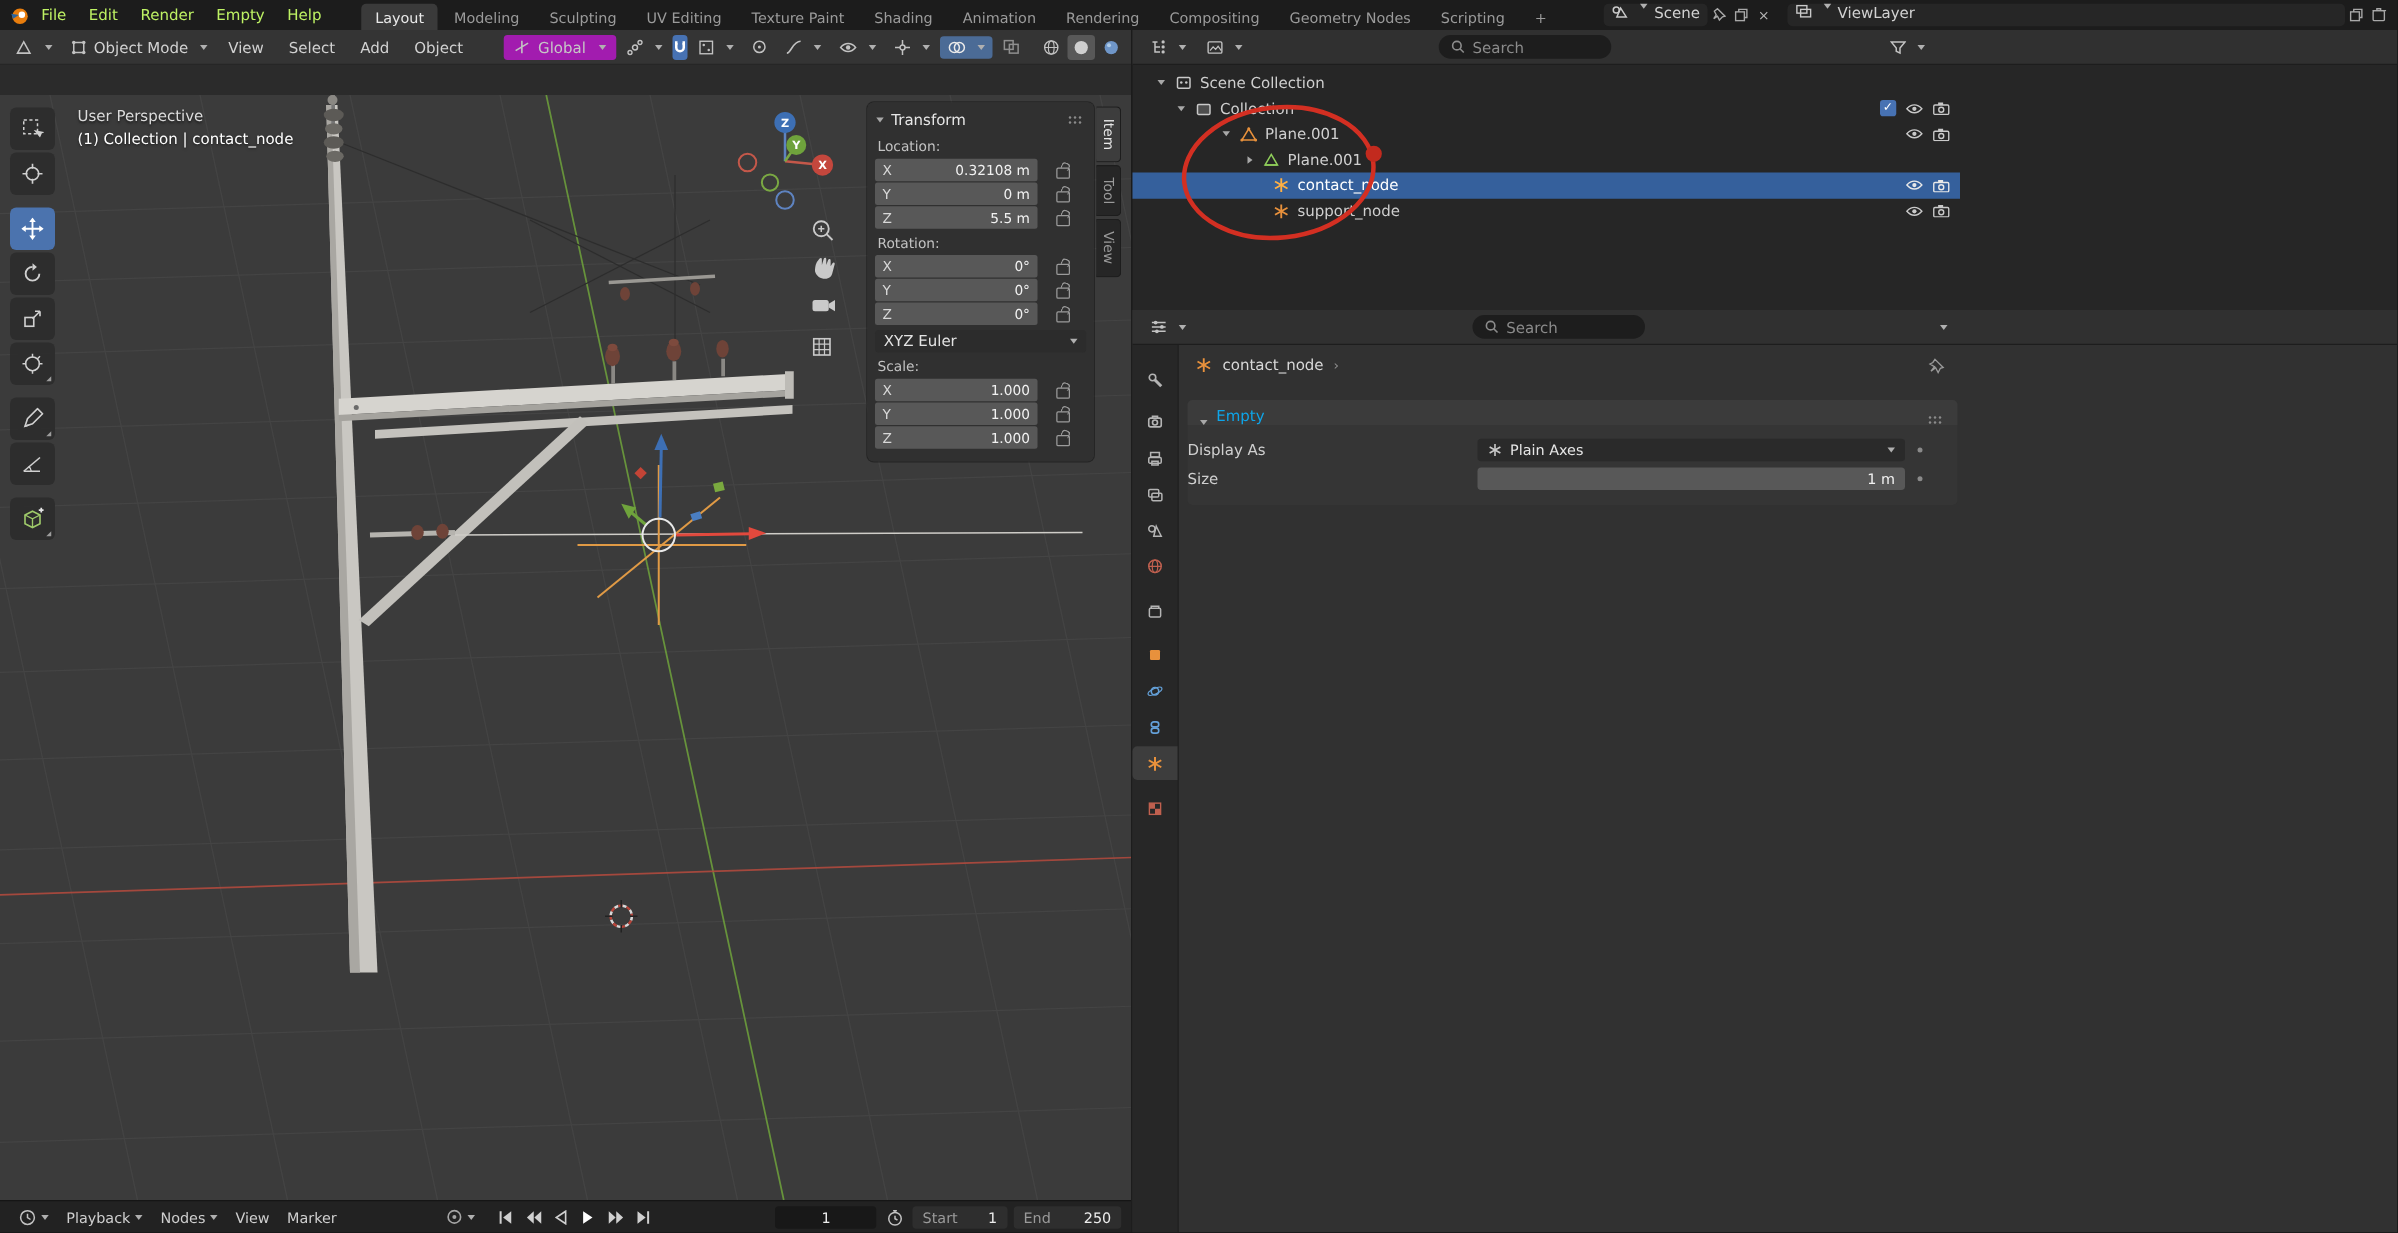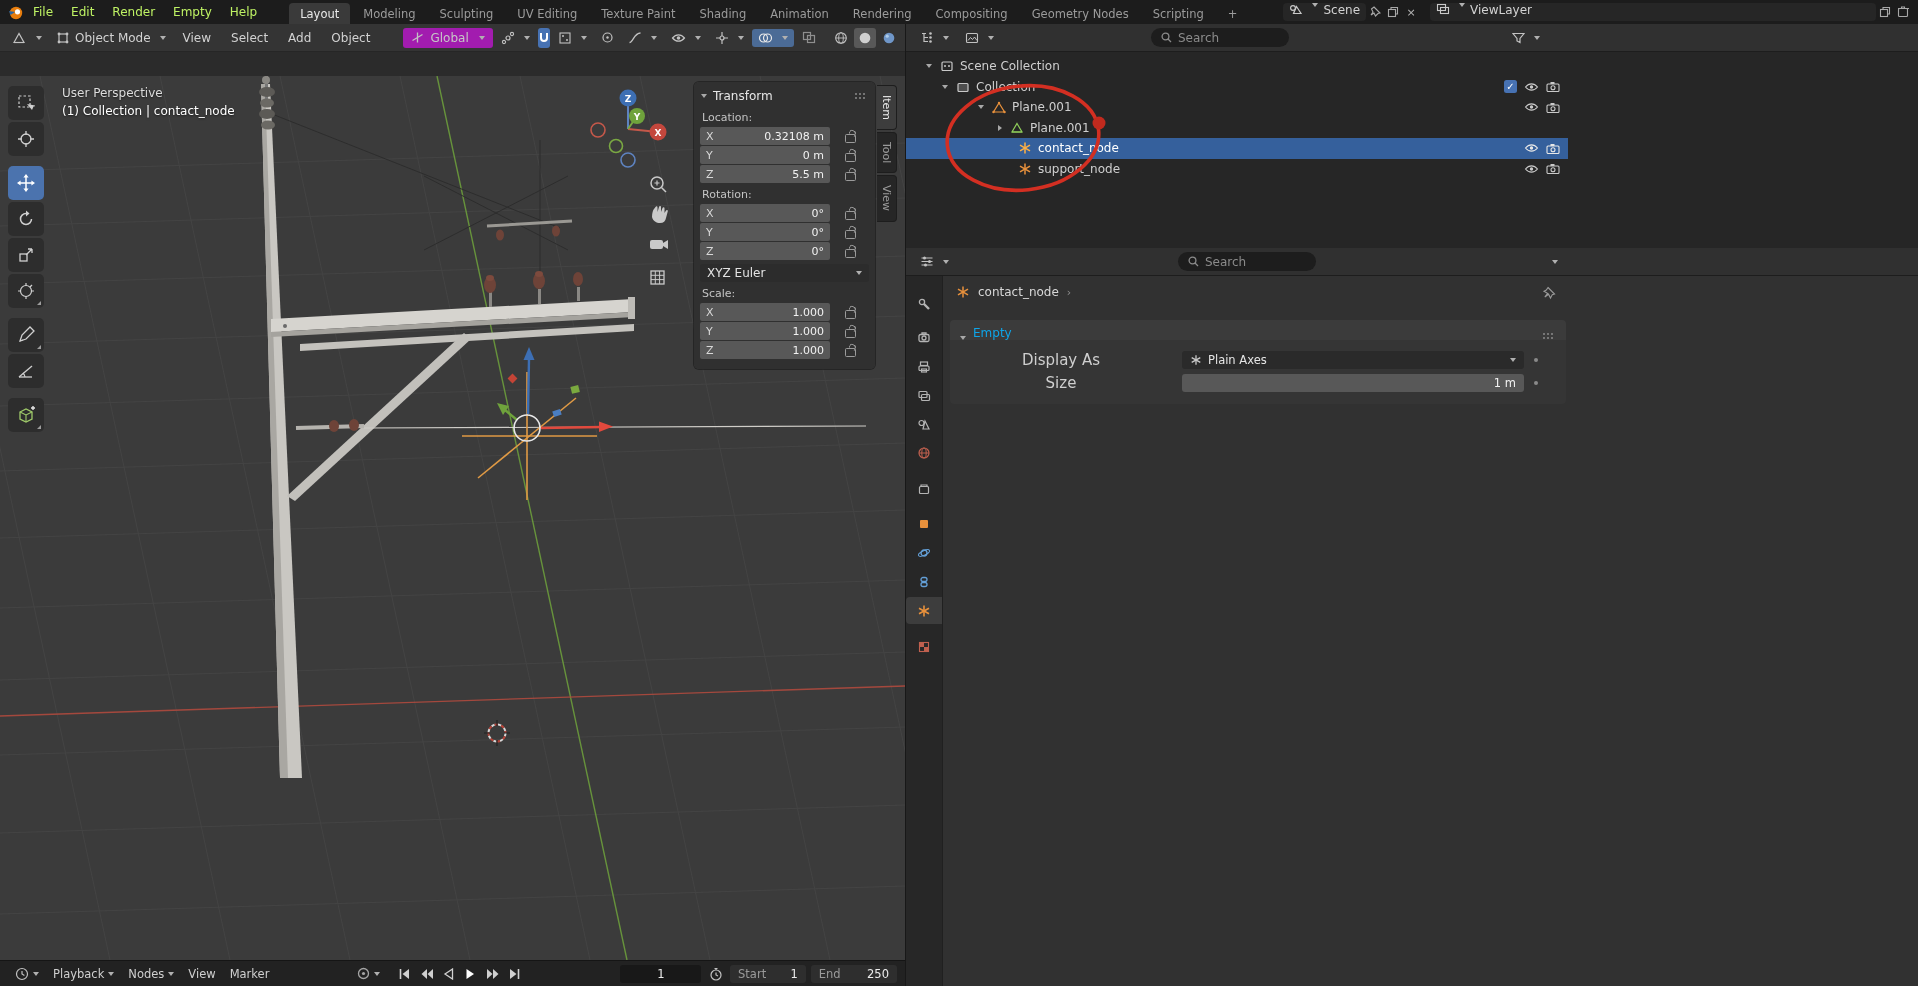--- a/index.html
+++ b/index.html
@@ -113,21 +113,21 @@
   .ptab{position:absolute;left:0;width:36px;height:27px;display:flex;align-items:center;justify-content:center}
   .ptab.active{background:#3d3d3d;border-radius:4px 0 0 4px}
   .p-content{position:absolute;left:36px;top:28px;right:0;bottom:0}
   .crumb{position:absolute;left:14px;top:9px;display:flex;align-items:center;gap:8px;color:#d8d8d8;font-size:12px}
   .crumb .sep{color:#8f8f8f;font-size:11px}
   .ppanel{position:absolute;left:8px;top:44px;width:616px}
   .ppanel-head{height:20px;background:#3b3b3b;border-radius:4px 4px 0 0;display:flex;align-items:flex-end;
                gap:7px;padding:0 10px;color:#0ea5e9;position:relative}
   .ppanel-body{background:#353535;border-radius:0 0 4px 4px;padding:8px 0 10px}
   .prow{display:flex;align-items:center;height:23px}
-  .plabel{width:232px;text-align:center;color:#cfcfcf;font-size:15px;padding-right:10px;box-sizing:border-box}
+  .plabel{width:232px;text-align:left;color:#cfcfcf;font-size:12px;padding-right:10px;box-sizing:border-box}
   .pfield{width:342px;height:18px;border-radius:3px;display:flex;align-items:center;padding:0 8px;
           box-sizing:border-box;font-size:11.5px;gap:6px}
   .pfield.drop{background:#2a2a2a;color:#e6e6e6}
   .pfield.num{background:#585858;color:#f2f2f2;justify-content:flex-end}
   .pdot{width:4px;height:4px;border-radius:50%;background:#8a8a8a;margin-left:10px}
 </style>
 </head>
 <body>
 
 <div id="root">

